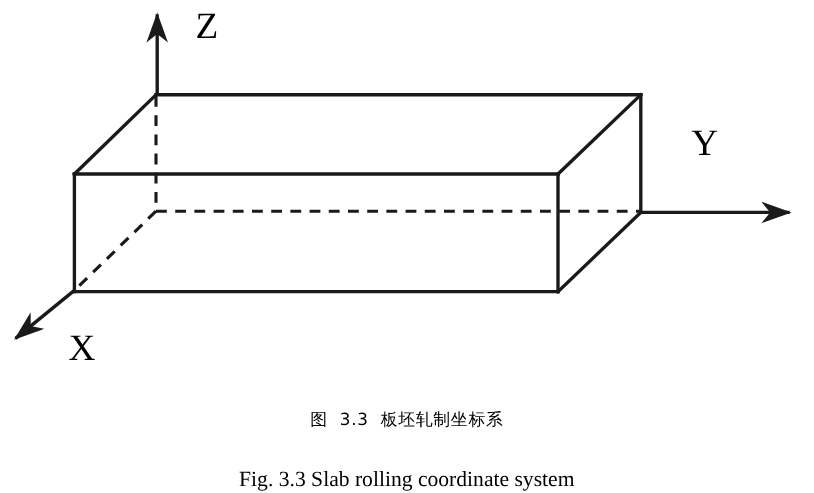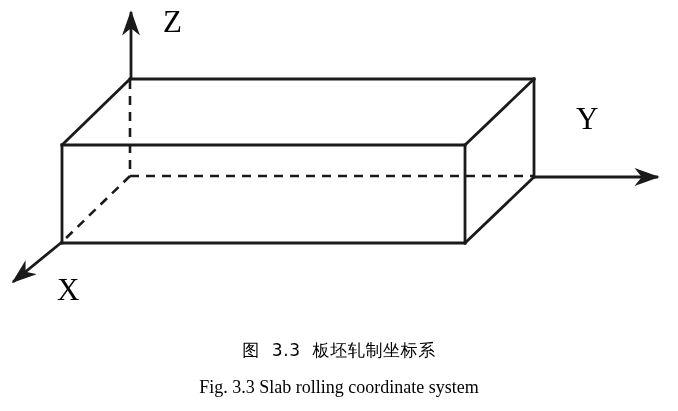--- a/index.html
+++ b/index.html
@@ -42,31 +42,31 @@
 
   #caption-block {
     position: absolute;
     left: 0;
     top: 338px;
     width: 678px;
     text-align: center;
   }
   .caption-cn {
     font-family: "DejaVu Sans", "Liberation Sans", sans-serif;
-    font-size: 17px;
+    font-size: 14px;
     line-height: 25px;
     letter-spacing: 0.6px;
     color: #000000;
     white-space: pre;
   }
   .caption-en {
     font-family: "Liberation Serif", "DejaVu Serif", serif;
     font-size: 18px;
     line-height: 24px;
-    margin-top: 12px;
+    margin-top: 24px;
     color: #000000;
     white-space: pre;
   }
 </style>
 </head>
 <body>
 
 <div id="page">
 
   <svg id="figure-svg" viewBox="0 0 678 330">

